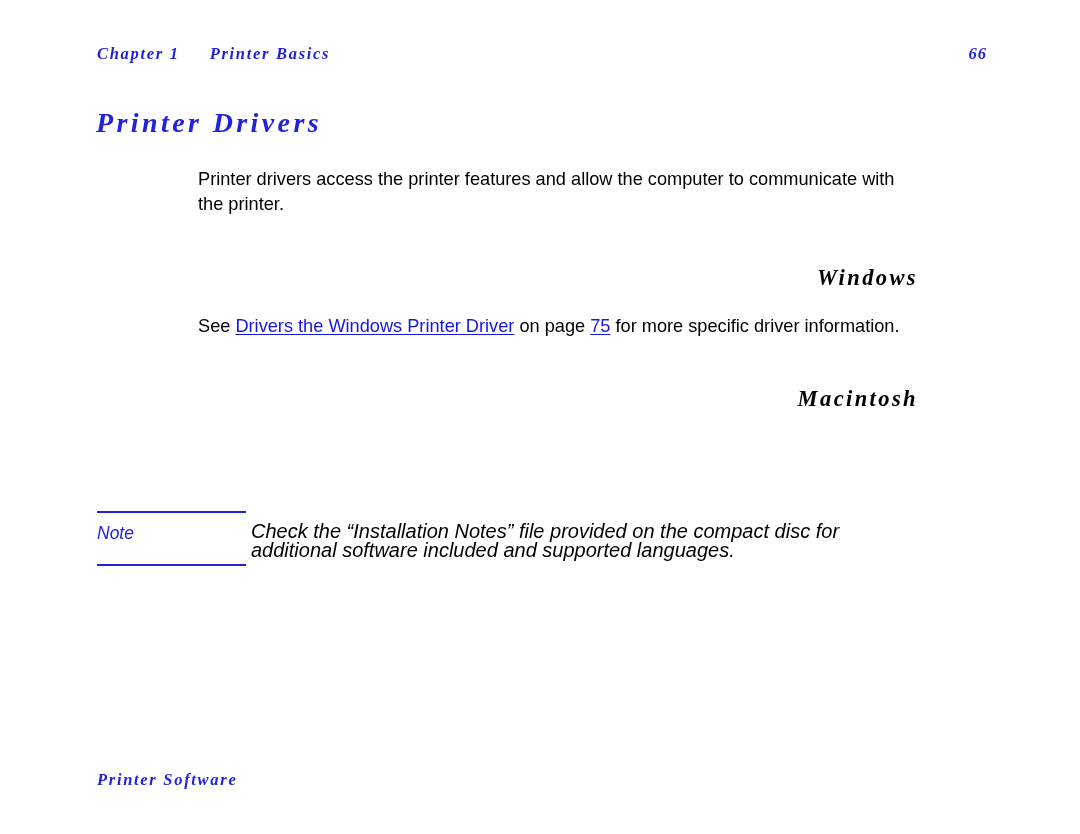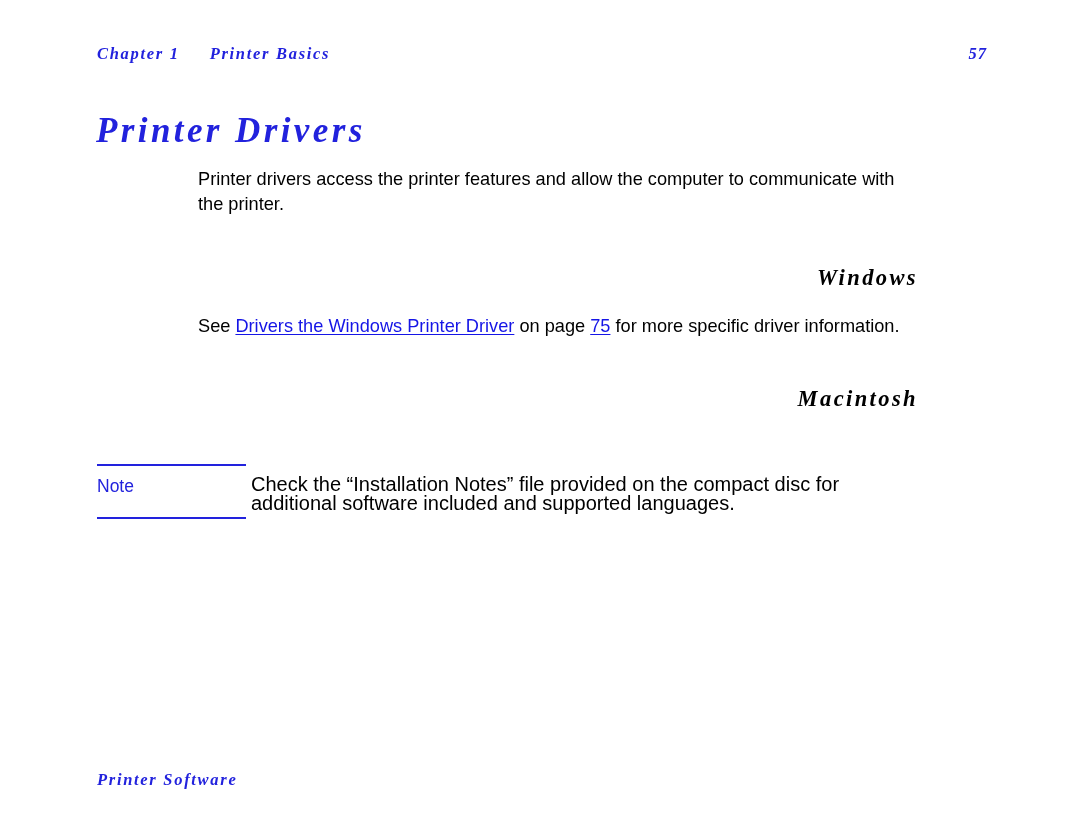--- a/index.html
+++ b/index.html
@@ -52,21 +52,21 @@
   }
 
   
   .page-title {
     position: absolute;
     left: 96px;
     top: 88px;
     font-family: "Liberation Serif", "DejaVu Serif", serif;
     font-weight: bold;
     font-style: italic;
-    font-size: 35px;
+    font-size: 28px;
     letter-spacing: 3.4px;
     color: #2222dd;
     white-space: pre;
   }
 
   
   .body-col {
     position: absolute;
     left: 198px;
     top: 138px;
@@ -102,22 +102,23 @@
     color: #1515e6;
     text-decoration: underline;
     text-underline-offset: 2px;
     cursor: pointer;
   }
 
   
   .note-block {
     position: absolute;
     left: 97px;
-    top: 464px;
+    top: 511px;
     width: 820px;
+    font-style: italic;
   }
   .note-rule {
     width: 149px;
     height: 2px;
     background: #2222dd;
   }
   .note-row {
     display: flex;
     align-items: flex-start;
     height: 51px;
@@ -163,21 +164,21 @@
     height: 834px;
   }
 </style>
 </head>
 <body>
 
 <div class="page">
 
   <div class="running-header">
     <div class="hdr-left"><span class="hdr-chapter">Chapter 1</span><span>Printer Basics</span></div>
-    <div class="hdr-page-num">57</div>
+    <div class="hdr-page-num">66</div>
   </div>
 
   <h1 class="page-title">Printer Drivers</h1>
 
   <div class="body-col">
 
     <p class="para">Printer drivers access the printer features and allow the computer to communicate with the printer.</p>
 
     <div class="gap-before-windows"></div>
 

